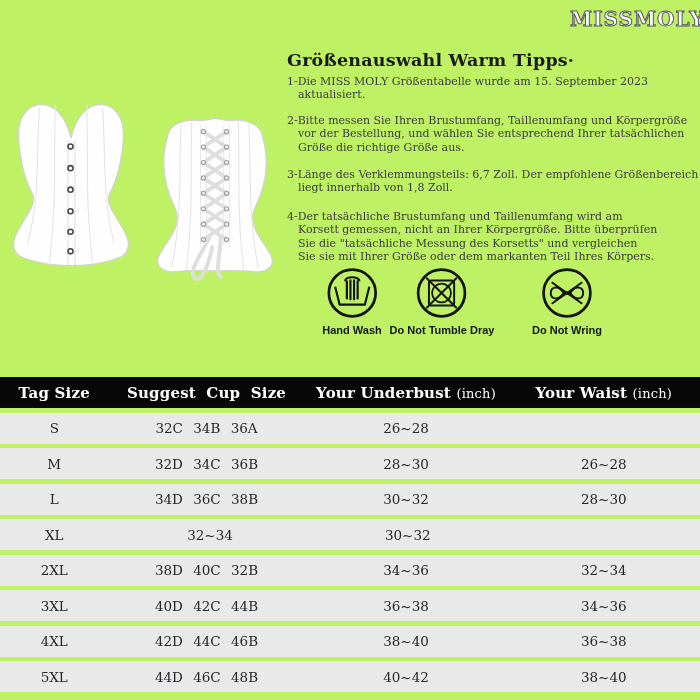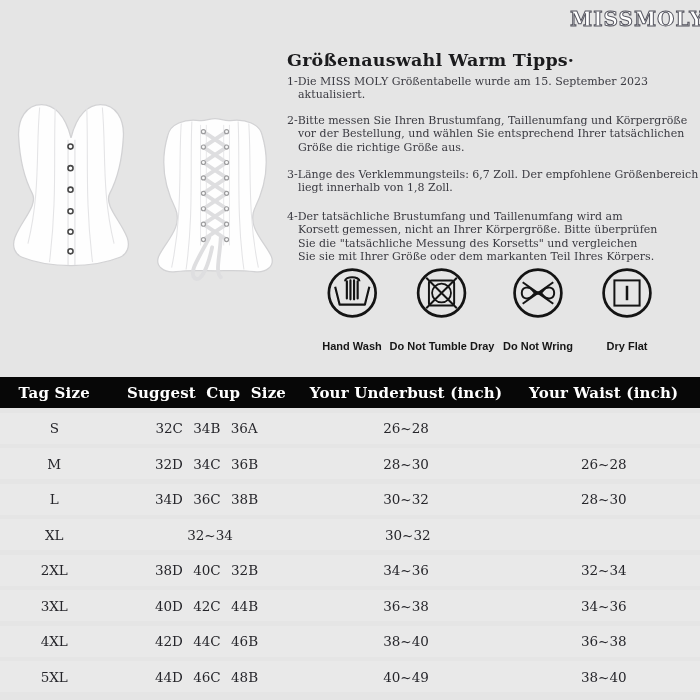--- a/index.html
+++ b/index.html
@@ -1,16 +1,16 @@
 <!DOCTYPE html>
 <html><head>
 <meta charset="utf-8">
 <style>
   html,body{margin:0;padding:0;background:#fff;}
-  #page{position:relative;width:700px;height:700px;background:#e5e5e5;overflow:hidden;
+  #page{position:relative;width:700px;height:700px;background:#bef264;overflow:hidden;
         font-family:"DejaVu Serif",serif;color:#2f2f35;}
 
   
   .logo{position:absolute;top:7px;left:570px;width:128px;text-align:right;
         font-family:"DejaVu Serif",serif;font-weight:bold;font-size:20px;letter-spacing:1px;
         color:#55555f;-webkit-text-fill-color:#ffffff;-webkit-text-stroke:1px #55555f;}
 
   
   .img-front{position:absolute;left:6px;top:82px;width:130px;height:186px;}
   .img-back{position:absolute;left:146px;top:95px;width:138px;height:188px;}
@@ -21,27 +21,27 @@
   .tip{font-size:11px;line-height:13.4px;color:#3a3a41;margin:0 0 12px 0;
        padding-left:11px;text-indent:-11px;white-space:pre-wrap;}
   .tip.m2{margin-bottom:14px;}
   .tip.m3{margin-bottom:15px;}
 
   
   .care{position:absolute;left:0;top:266px;width:700px;height:84px;}
   .care-item{position:absolute;top:0;transform:translateX(-50%);text-align:center;}
   .care-item svg{display:block;margin:0 auto;}
   .care-label{font-family:"Liberation Sans",sans-serif;font-weight:bold;font-size:11px;
-              color:#161616;margin-top:20px;white-space:nowrap;}
+              color:#161616;margin-top:4px;white-space:nowrap;}
 
   
   .table{position:absolute;left:0;top:377px;width:700px;}
   .thead{display:flex;align-items:center;height:31px;background:#070707;color:#ffffff;}
   .thead .c{font-weight:bold;font-size:15px;text-align:center;letter-spacing:.2px;}
-  .thead .unit{font-size:15px;font-weight:bold;}
+  .thead .unit{font-size:13px;font-weight:normal;}
   .trow{display:flex;align-items:center;height:31px;background:#e9e9e9;margin-top:4.5px;
         font-size:13.5px;color:#26262b;}
   .trow .c{text-align:center;}
   .c1{width:15.5%;} .c2{width:28%;word-spacing:5px;} .c3{width:29%;} .c4{width:27.5%;}
   .rows .c2{word-spacing:6px;}
 </style>
 </head>
 <body>
 
 <div id="page">
@@ -126,37 +126,29 @@
     </div>
     <div class="care-item" style="left:442px;">
       <svg width="54" height="54" viewBox="-30 -30 60 60">
         <circle cx="0" cy="0" r="26" fill="none" stroke="#141414" stroke-width="3"></circle>
         <rect x="-14" y="-14" width="28" height="28" rx="3" fill="none" stroke="#141414" stroke-width="2.2"></rect>
         <circle cx="0" cy="0" r="10.5" fill="none" stroke="#141414" stroke-width="2"></circle>
         <path d="M-17,-17 L17,17 M-17,17 L17,-17" stroke="#141414" stroke-width="2.2"></path>
       </svg>
       <div class="care-label">Do Not Tumble Dray</div>
     </div>
-    <div class="care-item" style="left:538px;text-align:right;">
+    <div class="care-item" style="left:567px;text-align:right;">
       <svg width="54" height="54" viewBox="-30 -30 60 60">
         <circle cx="0" cy="0" r="26" fill="none" stroke="#141414" stroke-width="3"></circle>
         <path d="M-18,0 C-18,-7 -10,-8 -6,-3 C-2,2 2,2 6,-3 C10,-8 18,-7 18,0
                  C18,7 10,8 6,3 C2,-2 -2,-2 -6,3 C-10,8 -18,7 -18,0 Z" fill="none" stroke="#141414" stroke-width="2.2"></path>
         <path d="M-17,-12 L17,12 M-17,12 L17,-12" stroke="#141414" stroke-width="2.2"></path>
       </svg>
       <div class="care-label">Do Not Wring</div>
     </div>
-    <div class="care-item" style="left:627px;">
-      <svg width="54" height="54" viewBox="-30 -30 60 60">
-        <circle cx="0" cy="0" r="26" fill="none" stroke="#141414" stroke-width="3"></circle>
-        <rect x="-14" y="-14" width="28" height="28" fill="none" stroke="#141414" stroke-width="2.2"></rect>
-        <path d="M0,-8 L0,8" stroke="#141414" stroke-width="2.8"></path>
-      </svg>
-      <div class="care-label">Dry Flat</div>
-    </div>
   </div>
 
   <div class="table">
     <div class="thead">
       <div class="c c1"><span>Tag Size</span></div>
       <div class="c c2"><span>Suggest Cup Size</span></div>
       <div class="c c3"><span>Your Underbust</span> <span class="unit">(inch)</span></div>
       <div class="c c4"><span>Your Waist</span> <span class="unit">(inch)</span></div>
     </div>
     <div class="rows">
@@ -196,19 +188,19 @@
       </div>
       <div class="trow">
         <div class="c c1">4XL</div>
         <div class="c c2">42D 44C 46B</div>
         <div class="c c3">38~40</div>
         <div class="c c4">36~38</div>
       </div>
       <div class="trow">
         <div class="c c1">5XL</div>
         <div class="c c2">44D 46C 48B</div>
-        <div class="c c3">40~49</div>
+        <div class="c c3">40~42</div>
         <div class="c c4">38~40</div>
       </div>
     </div>
   </div>
 
 </div>
 
 </body></html>

